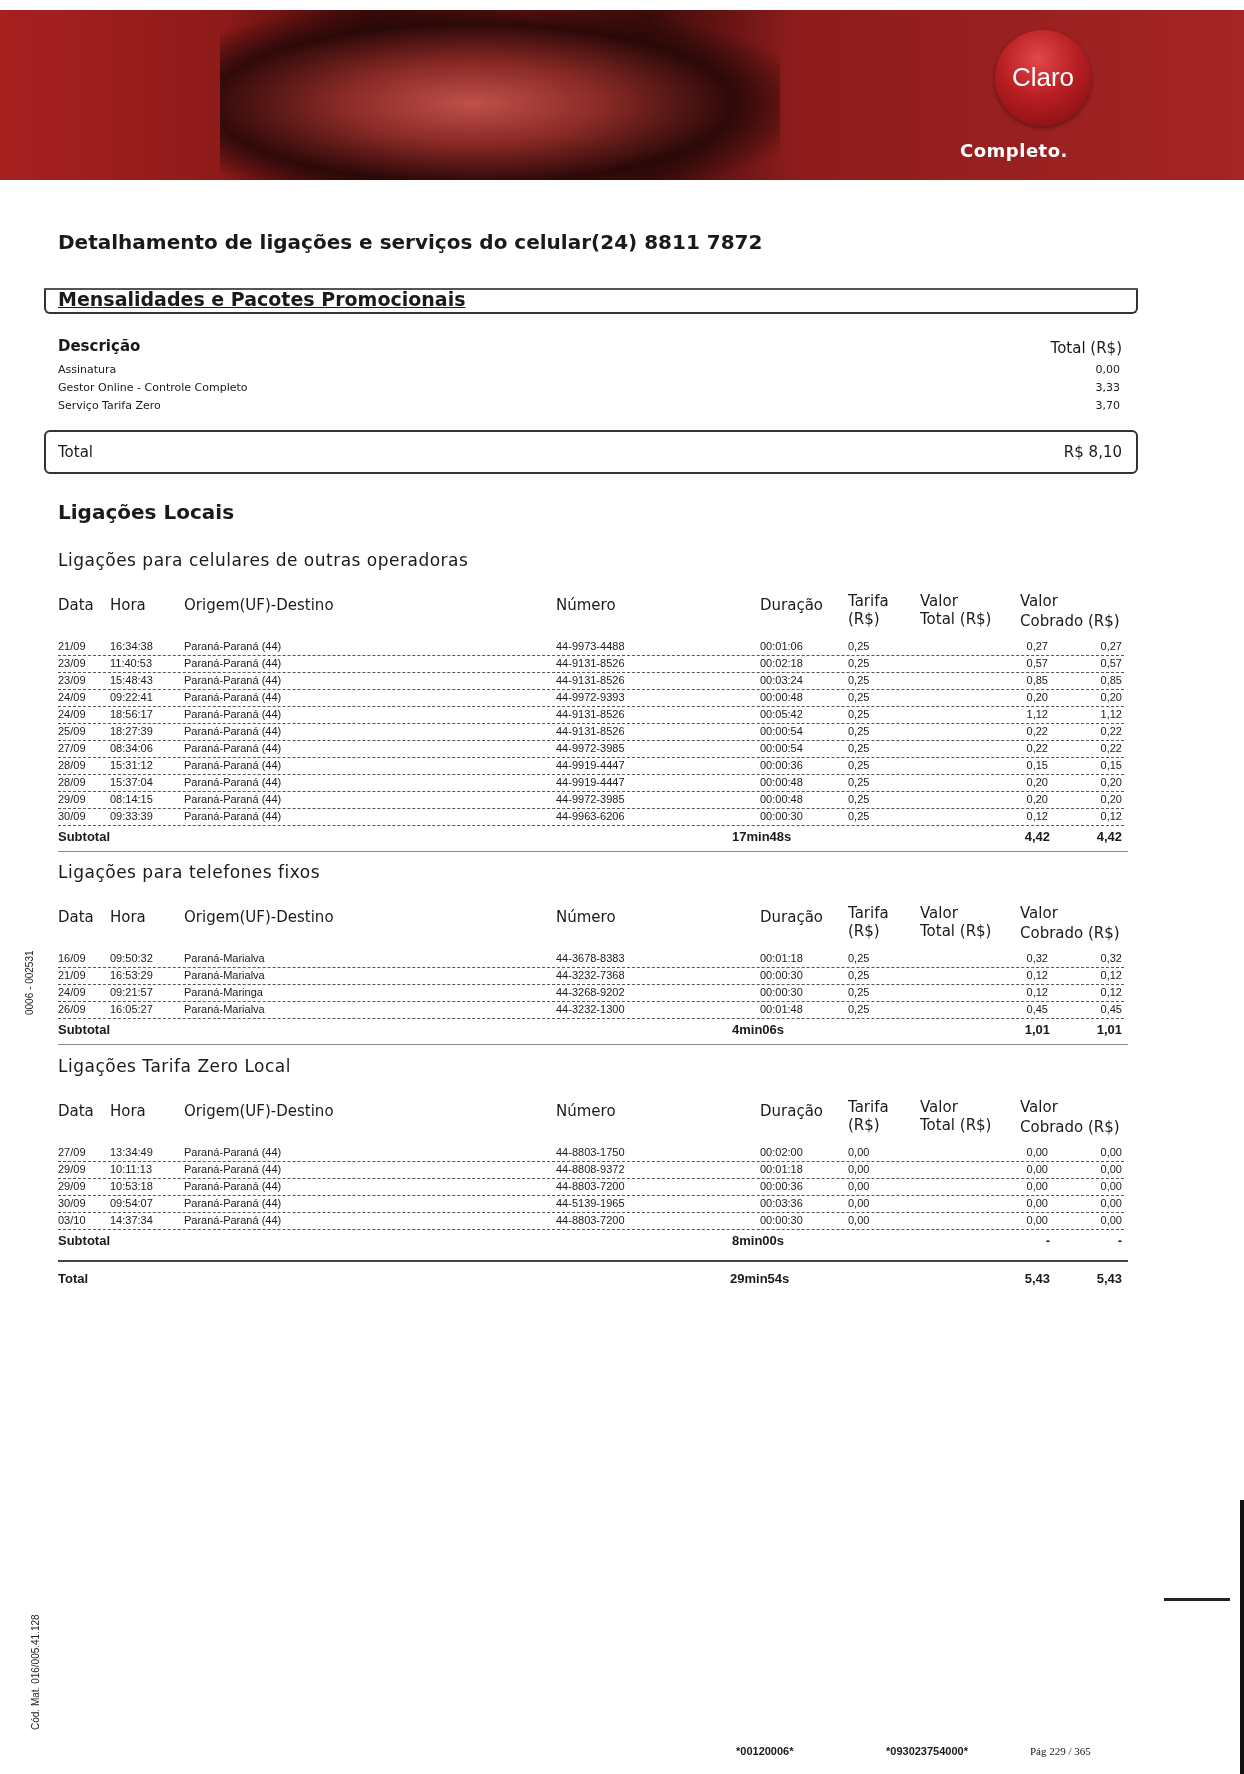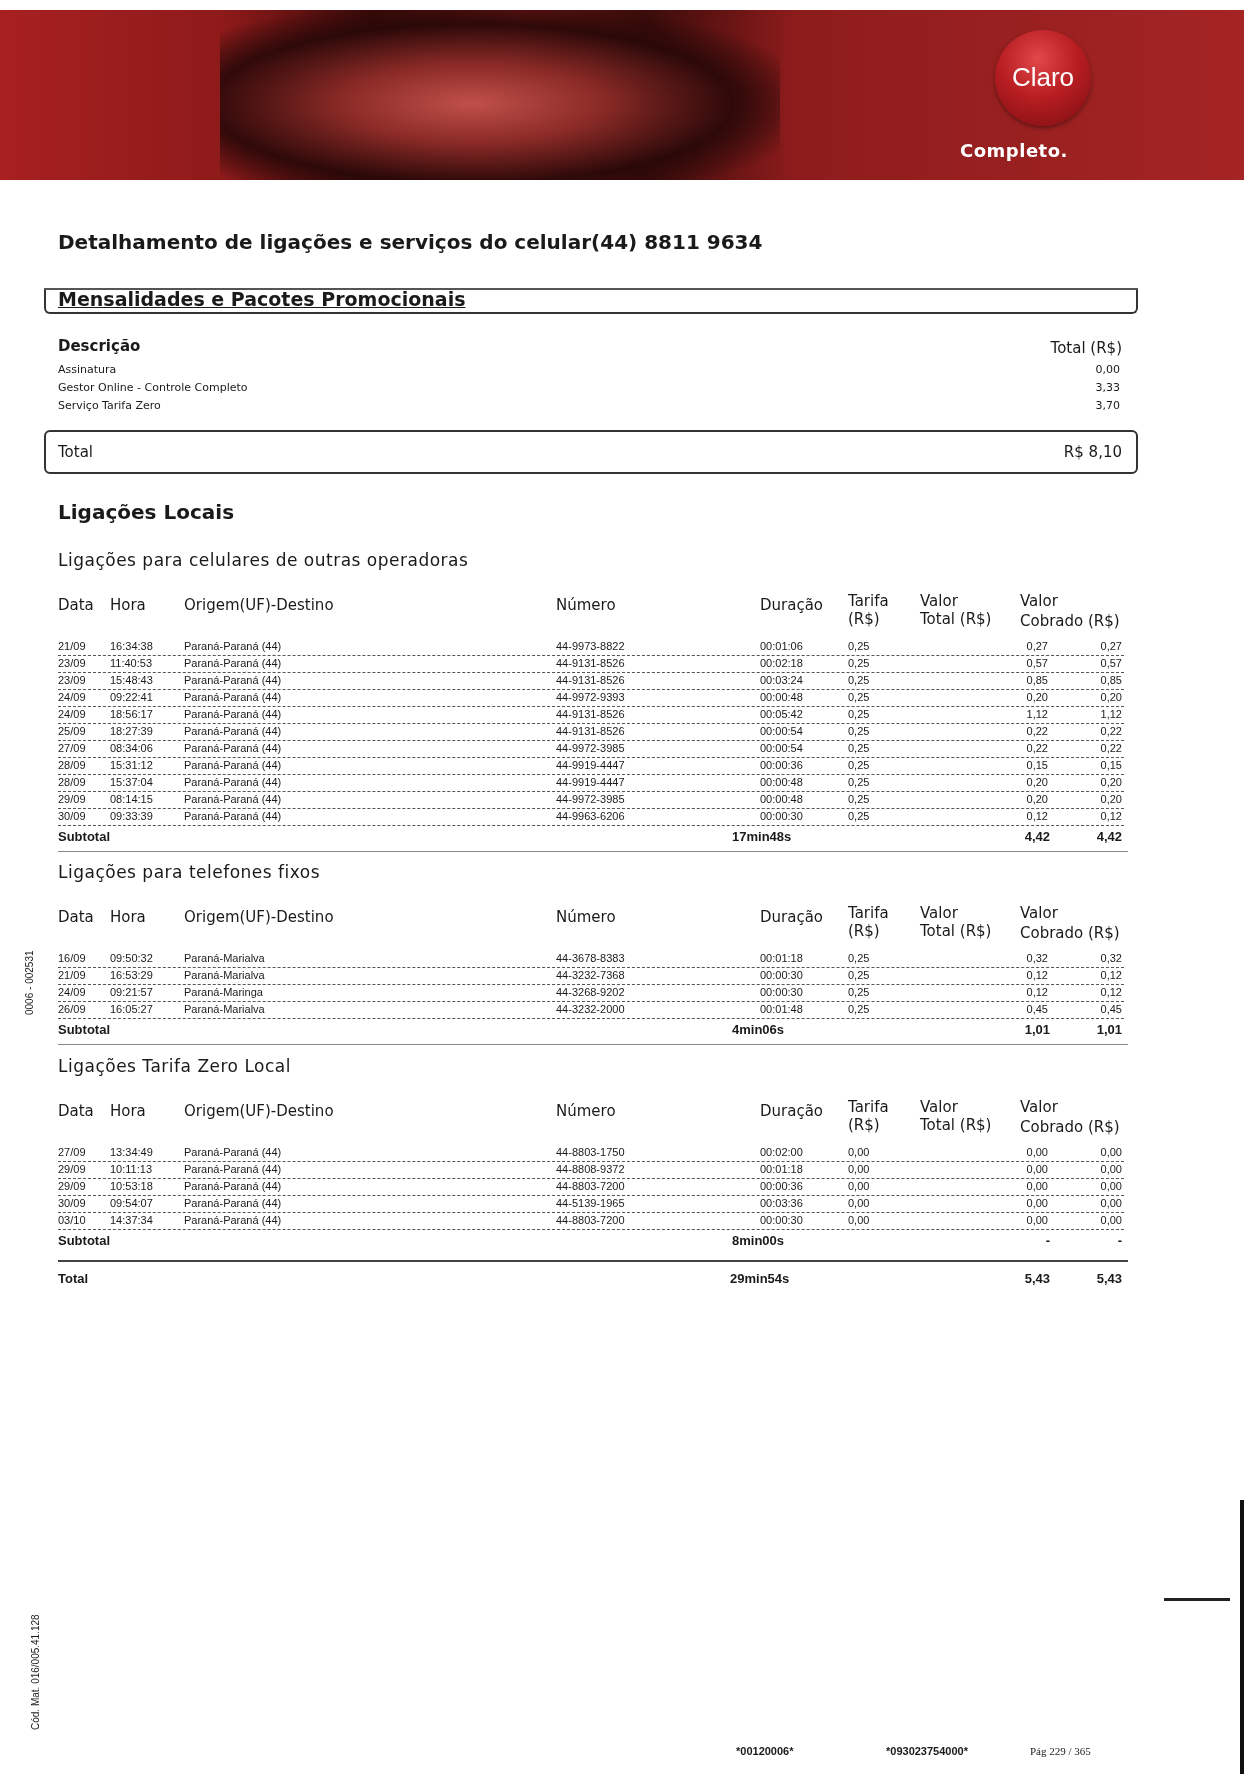--- a/index.html
+++ b/index.html
@@ -42,21 +42,21 @@
 
 <div class="topline"></div>
 <div class="banner">
   <div class="photo"></div>
 </div>
 <div class="logo">
   <div class="logo-text">Claro</div>
 </div>
 <div class="slogan">Completo.</div>
 
-<div class="title">Detalhamento de ligações e serviços do celular(44) 8811 9634</div>
+<div class="title">Detalhamento de ligações e serviços do celular(24) 8811 7872</div>
 
 <div class="boxhead">
   <span>Mensalidades e Pacotes Promocionais</span>
 </div>
 <div class="desc-head">Descrição</div>
 <div class="desc-total-head">Total (R$)</div>
 <div class="desc-row" style="top:363px">Assinatura</div>
 <div class="desc-val" style="top:363px">0,00</div>
 <div class="desc-row" style="top:381px">Gestor Online - Controle Completo</div>
 <div class="desc-val" style="top:381px">3,33</div>
@@ -80,21 +80,21 @@
     <div class="th" style="left:848px;top:592px">Tarifa</div>
     <div class="th" style="left:848px;top:610px">(R$)</div>
     <div class="th" style="left:920px;top:592px">Valor</div>
     <div class="th" style="left:920px;top:610px">Total (R$)</div>
     <div class="th" style="left:1020px;top:592px">Valor</div>
     <div class="th" style="left:1020px;top:612px">Cobrado (R$)</div>
     <div class="row" style="top:638px">
       <span style="left:0px">21/09</span>
       <span style="left:52px">16:34:38</span>
       <span style="left:126px">Paraná-Paraná (44)</span>
-      <span style="left:498px">44-9973-8822</span>
+      <span style="left:498px">44-9973-4488</span>
       <span style="left:702px">00:01:06</span>
       <span style="left:790px">0,25</span>
       <span style="right:74px;padding-left:2px">0,27</span>
       <span style="right:0;padding-left:2px">0,27</span>
     </div>
     <div class="row" style="top:655px">
       <span style="left:0px">23/09</span>
       <span style="left:52px">11:40:53</span>
       <span style="left:126px">Paraná-Paraná (44)</span>
       <span style="left:498px">44-9131-8526</span>
@@ -237,21 +237,21 @@
       <span style="left:498px">44-3268-9202</span>
       <span style="left:702px">00:00:30</span>
       <span style="left:790px">0,25</span>
       <span style="right:74px;padding-left:2px">0,12</span>
       <span style="right:0;padding-left:2px">0,12</span>
     </div>
     <div class="row" style="top:1001px">
       <span style="left:0px">26/09</span>
       <span style="left:52px">16:05:27</span>
       <span style="left:126px">Paraná-Marialva</span>
-      <span style="left:498px">44-3232-2000</span>
+      <span style="left:498px">44-3232-1300</span>
       <span style="left:702px">00:01:48</span>
       <span style="left:790px">0,25</span>
       <span style="right:74px;padding-left:2px">0,45</span>
       <span style="right:0;padding-left:2px">0,45</span>
     </div>
     <div class="sub" style="left:58px;top:1022px">Subtotal</div>
     <div class="sub" style="left:732px;top:1022px">4min06s</div>
     <div class="sub" style="right:194px;top:1022px">1,01</div>
     <div class="sub" style="right:122px;top:1022px">1,01</div>
     <div class="rule" style="top:1044px;height:1px;background:#888"></div>

